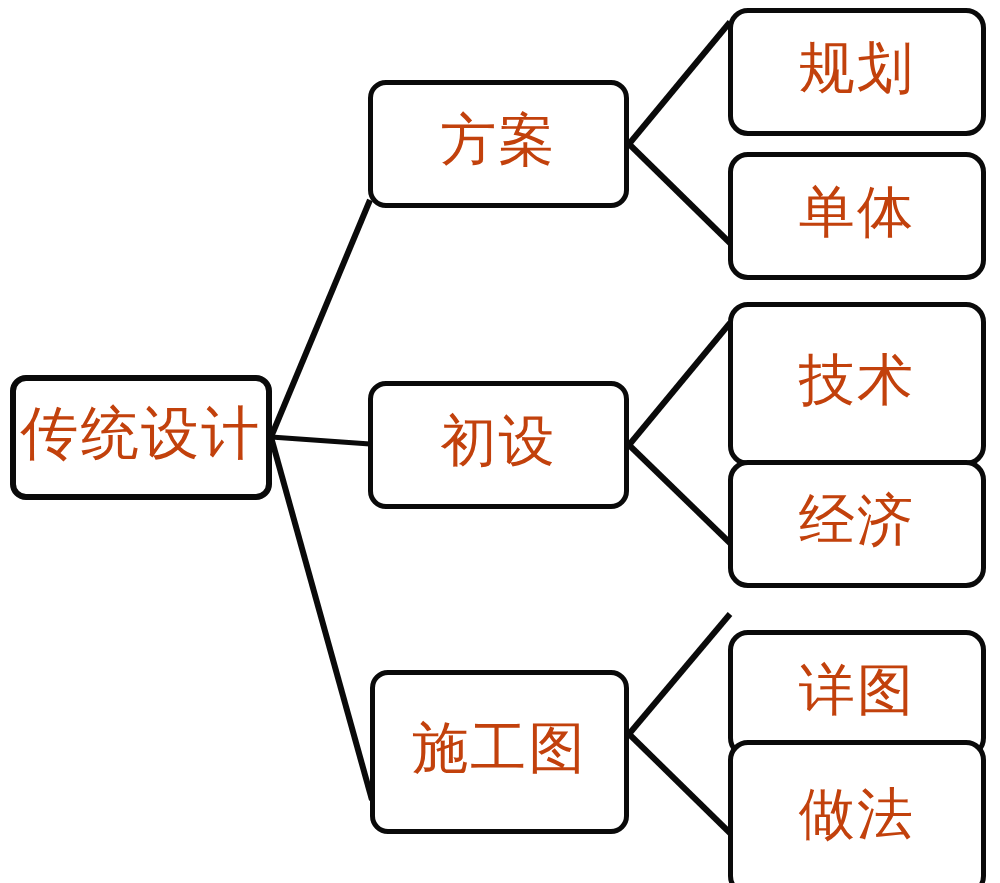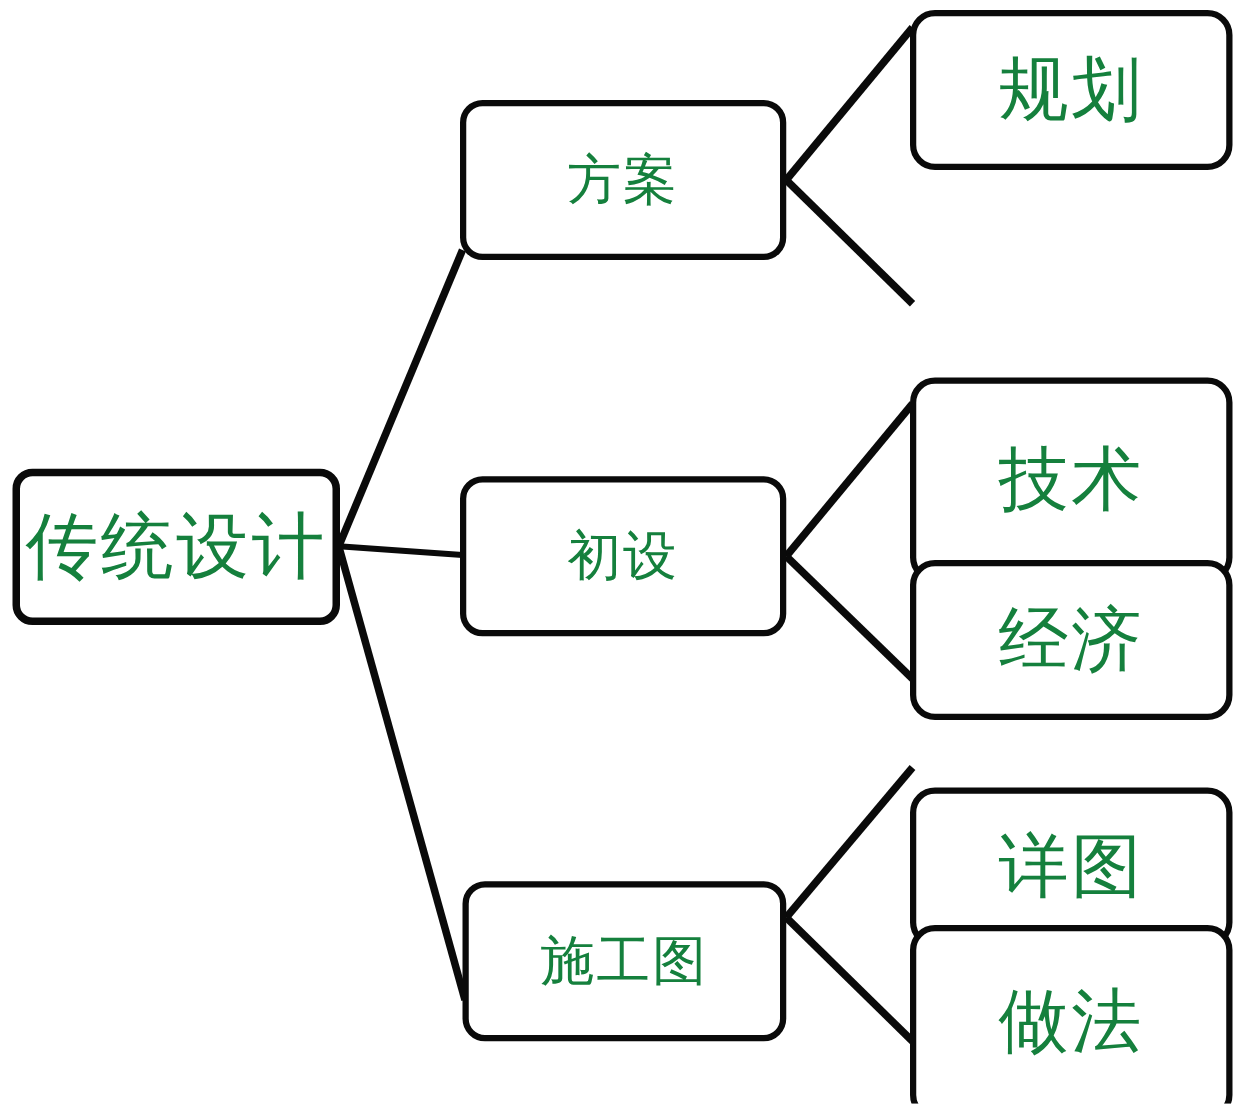--- a/index.html
+++ b/index.html
@@ -29,33 +29,33 @@
     box-sizing: border-box;
     background: #ffffff;
     border: 5px solid #0a0a0a;
     border-radius: 18px;
     display: flex;
     align-items: center;
     justify-content: center;
     z-index: 2;
   }
   .node-label {
-    font-family: Liberation Serif, serif;
-    color: #15803d;
+    font-family: Liberation Mono, monospace;
+    color: #c2410c;
     line-height: 1;
     letter-spacing: 0.04em;
     white-space: nowrap;
     user-select: none;
   }
   .node.root {
     border-width: 6px;
     border-radius: 16px;
   }
   .node.root .node-label { font-size: 58px; }
-  .node.level2 .node-label { font-size: 43px; }
+  .node.level2 .node-label { font-size: 56px; }
   .node.leaf .node-label { font-size: 56px; }
   .node.leaf {
     border-radius: 20px;
   }
 </style>
 </head>
 <body>
 
 <div id="diagram-canvas">
 
@@ -80,34 +80,37 @@
   </div>
 
   <div class="node level2" style="left:368px; top:80px; width:261px; height:128px;">
     <span class="node-label">方案</span>
   </div>
 
   <div class="node level2" style="left:368px; top:381px; width:261px; height:128px;">
     <span class="node-label">初设</span>
   </div>
 
-  <div class="node level2" style="left:370px; top:705px; width:259px; height:128px;">
+  <div class="node level2" style="left:370px; top:670px; width:259px; height:164px;">
     <span class="node-label">施工图</span>
   </div>
 
   <div class="node leaf" style="left:728px; top:8px; width:258px; height:128px;">
     <span class="node-label">规划</span>
   </div>
 
+  <div class="node leaf" style="left:728px; top:152px; width:258px; height:128px;">
+    <span class="node-label">单体</span>
+  </div>
 
   <div class="node leaf" style="left:728px; top:302px; width:258px; height:164px;">
     <span class="node-label">技术</span>
   </div>
 
-  <div class="node leaf" style="left:728px; top:448px; width:258px; height:128px;">
+  <div class="node leaf" style="left:728px; top:460px; width:258px; height:128px;">
     <span class="node-label">经济</span>
   </div>
 
   <div class="node leaf" style="left:728px; top:630px; width:258px; height:128px;">
     <span class="node-label">详图</span>
   </div>
 
   <div class="node leaf" style="left:728px; top:740px; width:258px; height:156px;">
     <span class="node-label">做法</span>
   </div>

